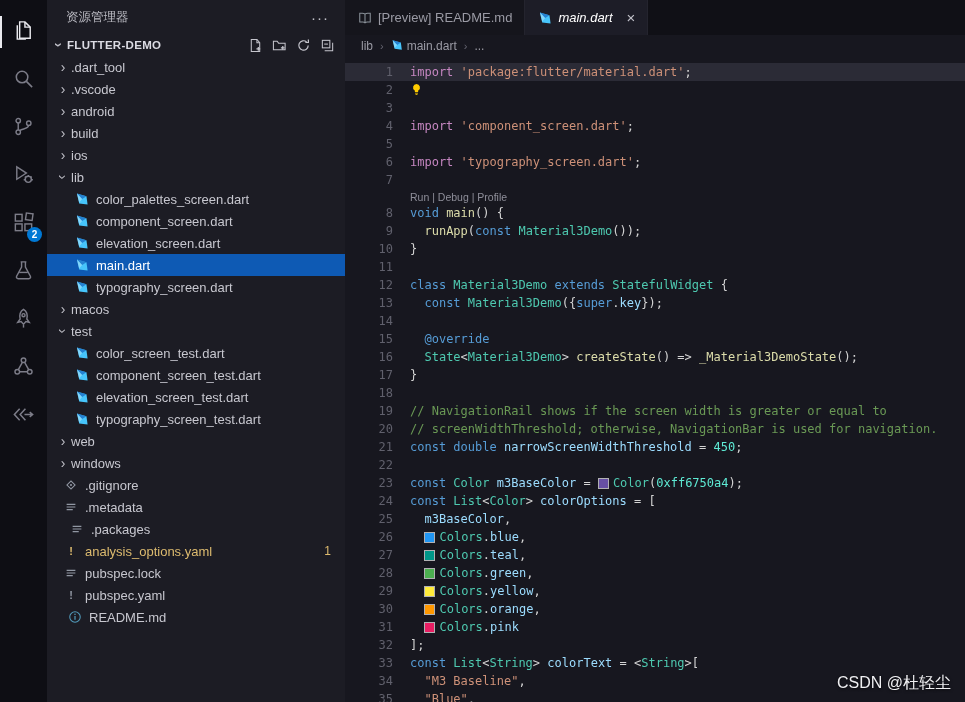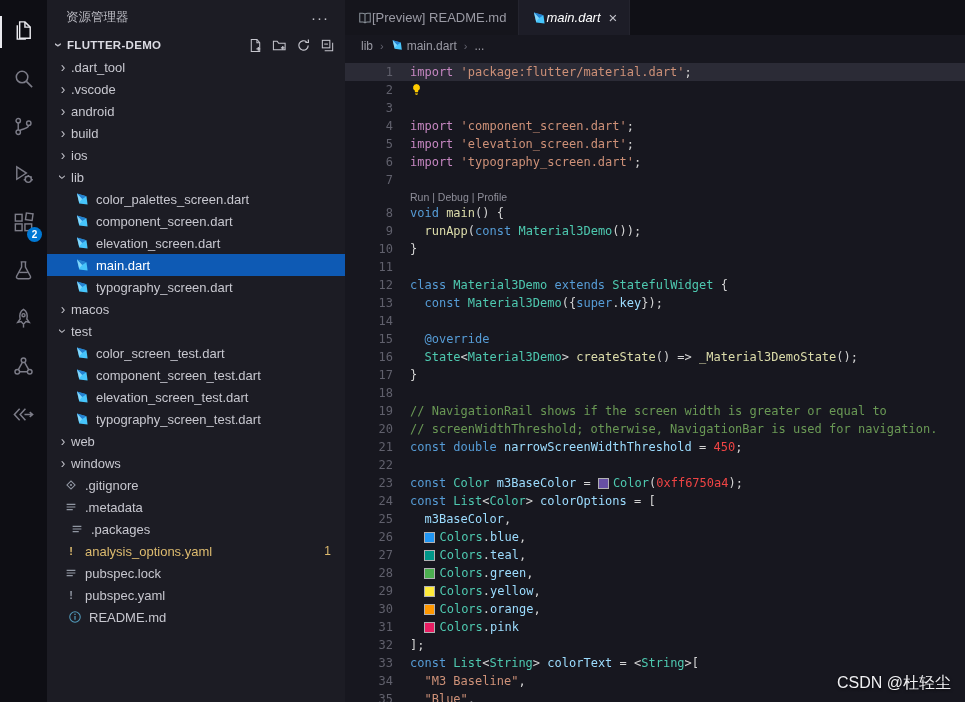--- a/index.html
+++ b/index.html
@@ -30,21 +30,21 @@
   .chev { width:16px; flex:none; text-align:center; font-size:14px; color:#c0c0c8; display:inline-block; }
   .chev.exp { transform:rotate(90deg); }
   .tree-icon { width:16px; height:16px; margin-right:6px; flex:none; display:flex; align-items:center; justify-content:center; }
   .tree-icon svg { width:14px; height:14px; }
   .glyph { font-size:11px; font-weight:bold; }
   .tree-badge { margin-left:auto; margin-right:14px; color:var(--warn,#ddbb6f); font-size:12px; }
 
   
   .editor-col { flex:1; min-width:0; display:flex; flex-direction:column; background:#17171f; }
   .tabbar { height:35px; flex:none; background:#101016; display:flex; align-items:stretch; }
-  .tab { display:flex; align-items:center; padding:0 12px; font-size:13px; color:#9a9aa4; background:#15151c; border-right:1px solid #24242e; cursor:pointer; }
+  .tab { display:flex; align-items:center; gap:6px; padding:0 12px; font-size:13px; color:#9a9aa4; background:#15151c; border-right:1px solid #24242e; cursor:pointer; }
   .tab.active { background:#1d1d27; color:#ffffff; }
   .tab.italic .tab-label { font-style:italic; }
   .tab-icon { width:15px; height:15px; display:flex; align-items:center; justify-content:center; }
   .tab-icon svg { width:14px; height:14px; }
   .tab-close { margin-left:8px; font-size:15px; color:#c3c3cb; line-height:1; }
 
   .breadcrumbs { height:22px; flex:none; display:flex; align-items:center; gap:7px; padding:0 16px; font-size:12px; color:#9a9aa4; background:#17171f; }
   .bc-sep { color:#666672; font-size:11px; }
   .bc-item { cursor:pointer; display:flex; align-items:center; gap:4px; }
   .bc-item svg { width:12px; height:12px; }
@@ -58,21 +58,21 @@
   .lens-text { padding-left:65px; font-family:"Liberation Sans", sans-serif; font-size:10.5px; color:#8e8e99; cursor:pointer; }
   .bulb { display:inline-block; width:13px; height:13px; transform:translateY(2px); }
   .bulb svg { width:13px; height:13px; }
 
   .tk-kw { color:#C586C0; } 
   .tk-kb { color:#569CD6; } 
   .tk-st { color:#CE9178; } 
   .tk-fn { color:#DCDCAA; } 
   .tk-ty { color:#4EC9B0; } 
   .tk-va { color:#9CDCFE; } 
-  .tk-nu { color:#ef4444; } 
+  .tk-nu { color:#5eead4; } 
   .tk-cm { color:#6A9955; } 
   .tk-pl { color:#D4D4D4; }
   .tk-sw { display:inline-block; width:9px; height:9px; outline:1px solid rgba(230,230,230,.75); margin:0 5px 0 1px; transform:translateY(1px); }
 
   .watermark { position:absolute; right:14px; bottom:8px; color:#efeff2; font-size:16px; text-shadow:0 1px 3px rgba(0,0,0,.7); }
 </style>
 </head>
 <body>
 
 <div class="root">
@@ -426,21 +426,20 @@
         </div>
         <div class="code-line">
           <span class="gutter">3</span>
         </div>
         <div class="code-line">
           <span class="gutter">4</span>
           <span class="lcontent"><span class="tk-kw">import</span><span class="tk-pl"> </span><span class="tk-st">'component_screen.dart'</span><span class="tk-pl">;</span></span>
         </div>
         <div class="code-line">
           <span class="gutter">5</span>
-          <span class="lcontent"><span class="tk-kw">import</span><span class="tk-pl"> </span><span class="tk-st">'elevation_screen.dart'</span><span class="tk-pl">;</span></span>
         </div>
         <div class="code-line">
           <span class="gutter">6</span>
           <span class="lcontent"><span class="tk-kw">import</span><span class="tk-pl"> </span><span class="tk-st">'typography_screen.dart'</span><span class="tk-pl">;</span></span>
         </div>
         <div class="code-line">
           <span class="gutter">7</span>
           <span class="lcontent"></span>
         </div>
         <div class="code-lens-row">

